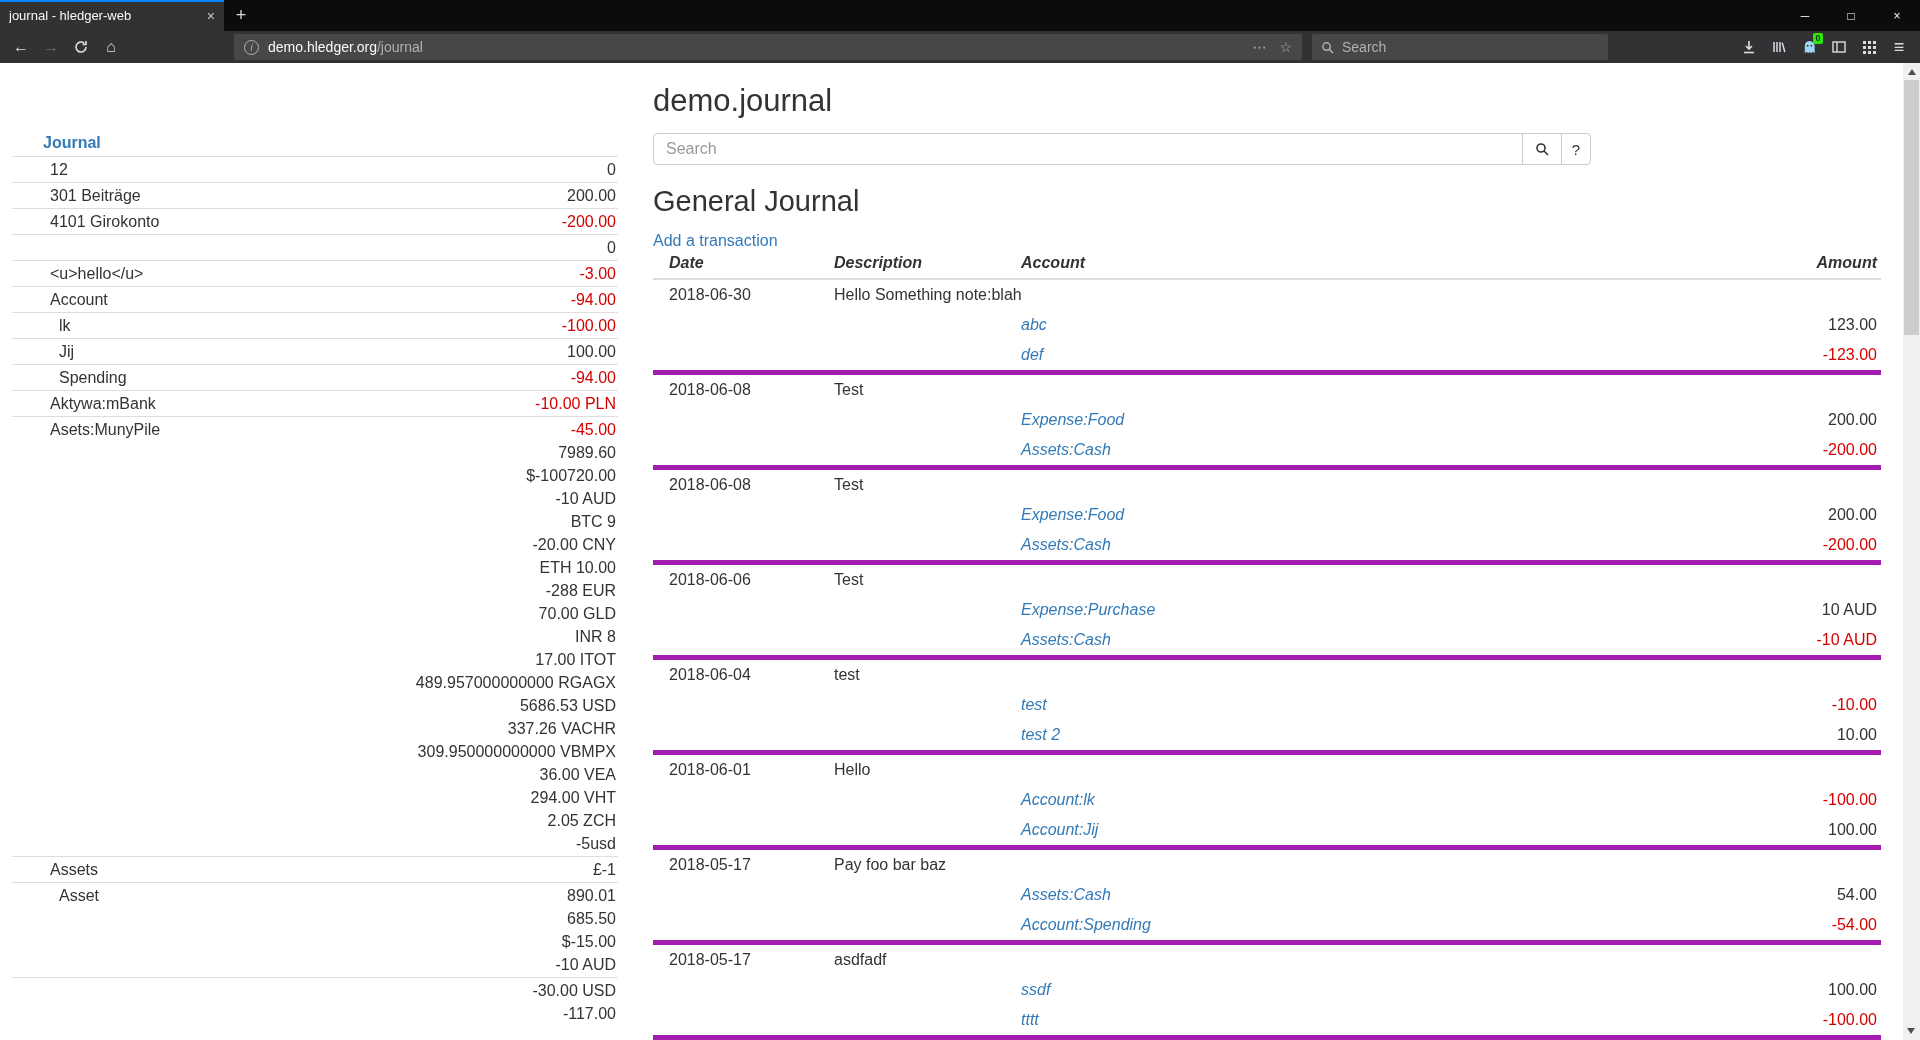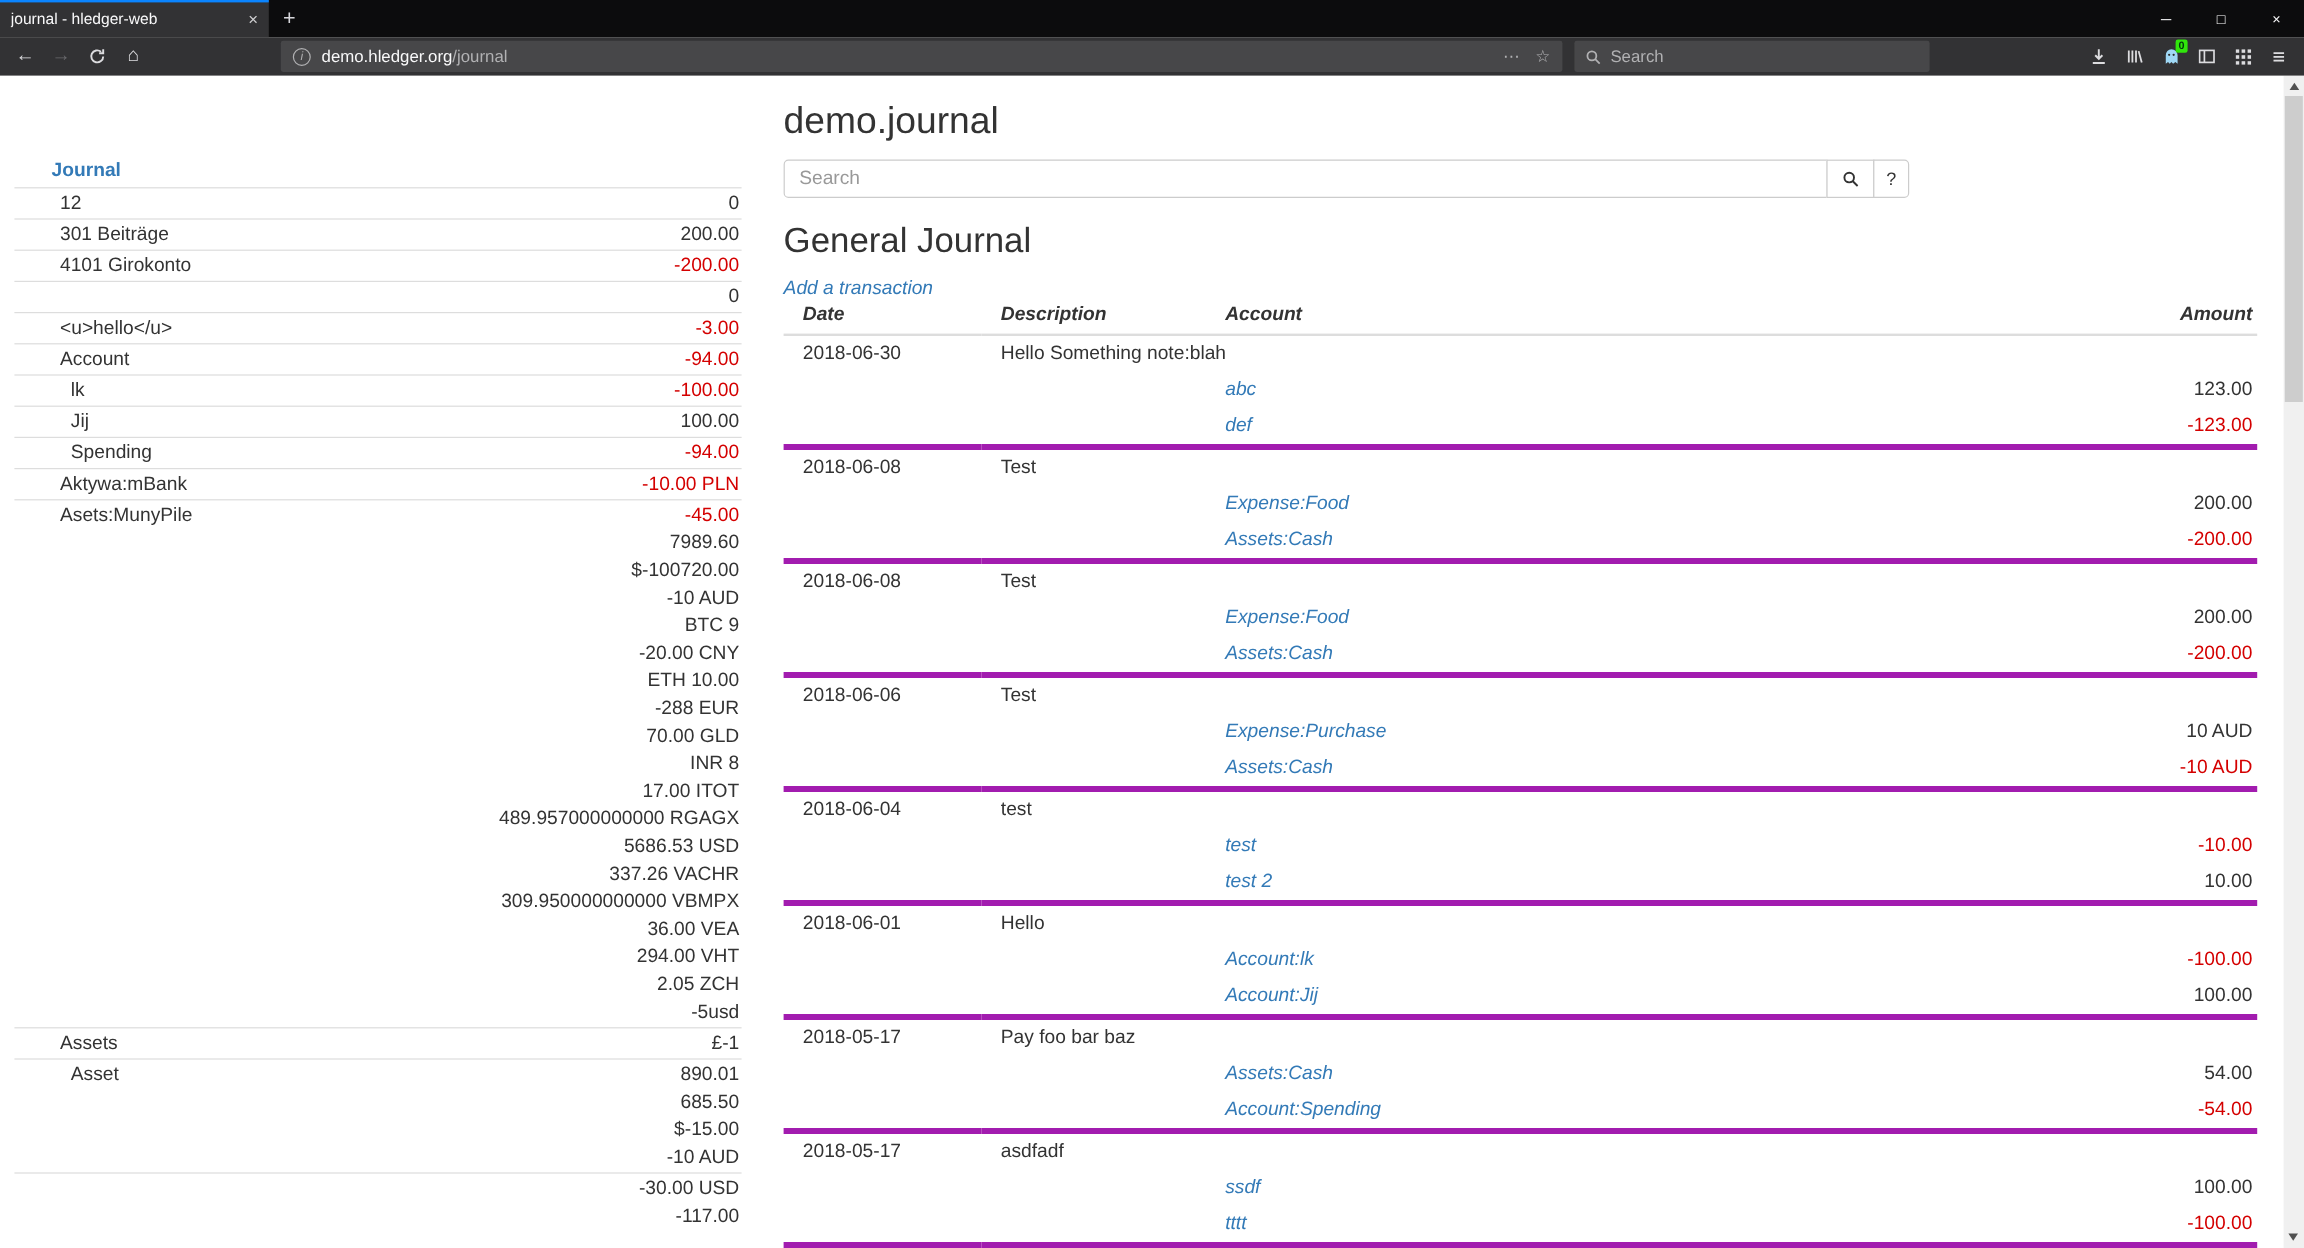--- a/index.html
+++ b/index.html
@@ -57,21 +57,21 @@
   .page-title{position:absolute;top:20px;left:0;font-size:31px;font-weight:500;color:#333;}
   .search-group{position:absolute;top:70px;left:0;display:flex;height:32px;}
   .search-input{width:870px;height:32px;border:1px solid #ccc;border-radius:4px 0 0 4px;padding:0 12px;
     font-size:16px;font-family:inherit;color:#555;outline:none;}
   .search-input::placeholder{color:#999;}
   .sgbtn{height:32px;margin-left:-1px;background:#fff;border:1px solid #ccc;color:#333;
     display:flex;align-items:center;justify-content:center;font-size:15px;font-family:inherit;cursor:default;}
   .btn-search{width:40px;border-radius:0;}
   .btn-help{width:30px;border-radius:0 4px 4px 0;}
   .section-heading{position:absolute;top:122px;left:0;font-size:29px;font-weight:500;color:#333;}
-  .add-tx{position:absolute;top:168px;left:0;font-size:16px;color:var(--link);text-decoration:none;line-height:20px;font-style:italic;}
+  .add-tx{position:absolute;top:168px;left:0;font-size:16px;color:var(--link);text-decoration:none;line-height:20px;}
   .journal-table{position:absolute;top:185px;left:0;width:1228px;border-collapse:collapse;
     table-layout:fixed;font-size:16px;color:#333;}
   .journal-table th{text-align:left;font-weight:bold;padding:5px 16px;line-height:20px;border-bottom:2px solid #ddd;font-style:italic;}
   .journal-table th.num{text-align:right;padding:5px 4px 5px 0;}
   .journal-table td{padding:5px 16px;line-height:20px;vertical-align:top;white-space:nowrap;overflow:hidden;}
   .journal-table td.num{text-align:right;padding:5px 4px 5px 0;}
   tr.tx-row.bordered td{border-top:5px solid #a21caf;}
   a.acct{color:var(--link);text-decoration:none;font-style:italic;}
 
   

